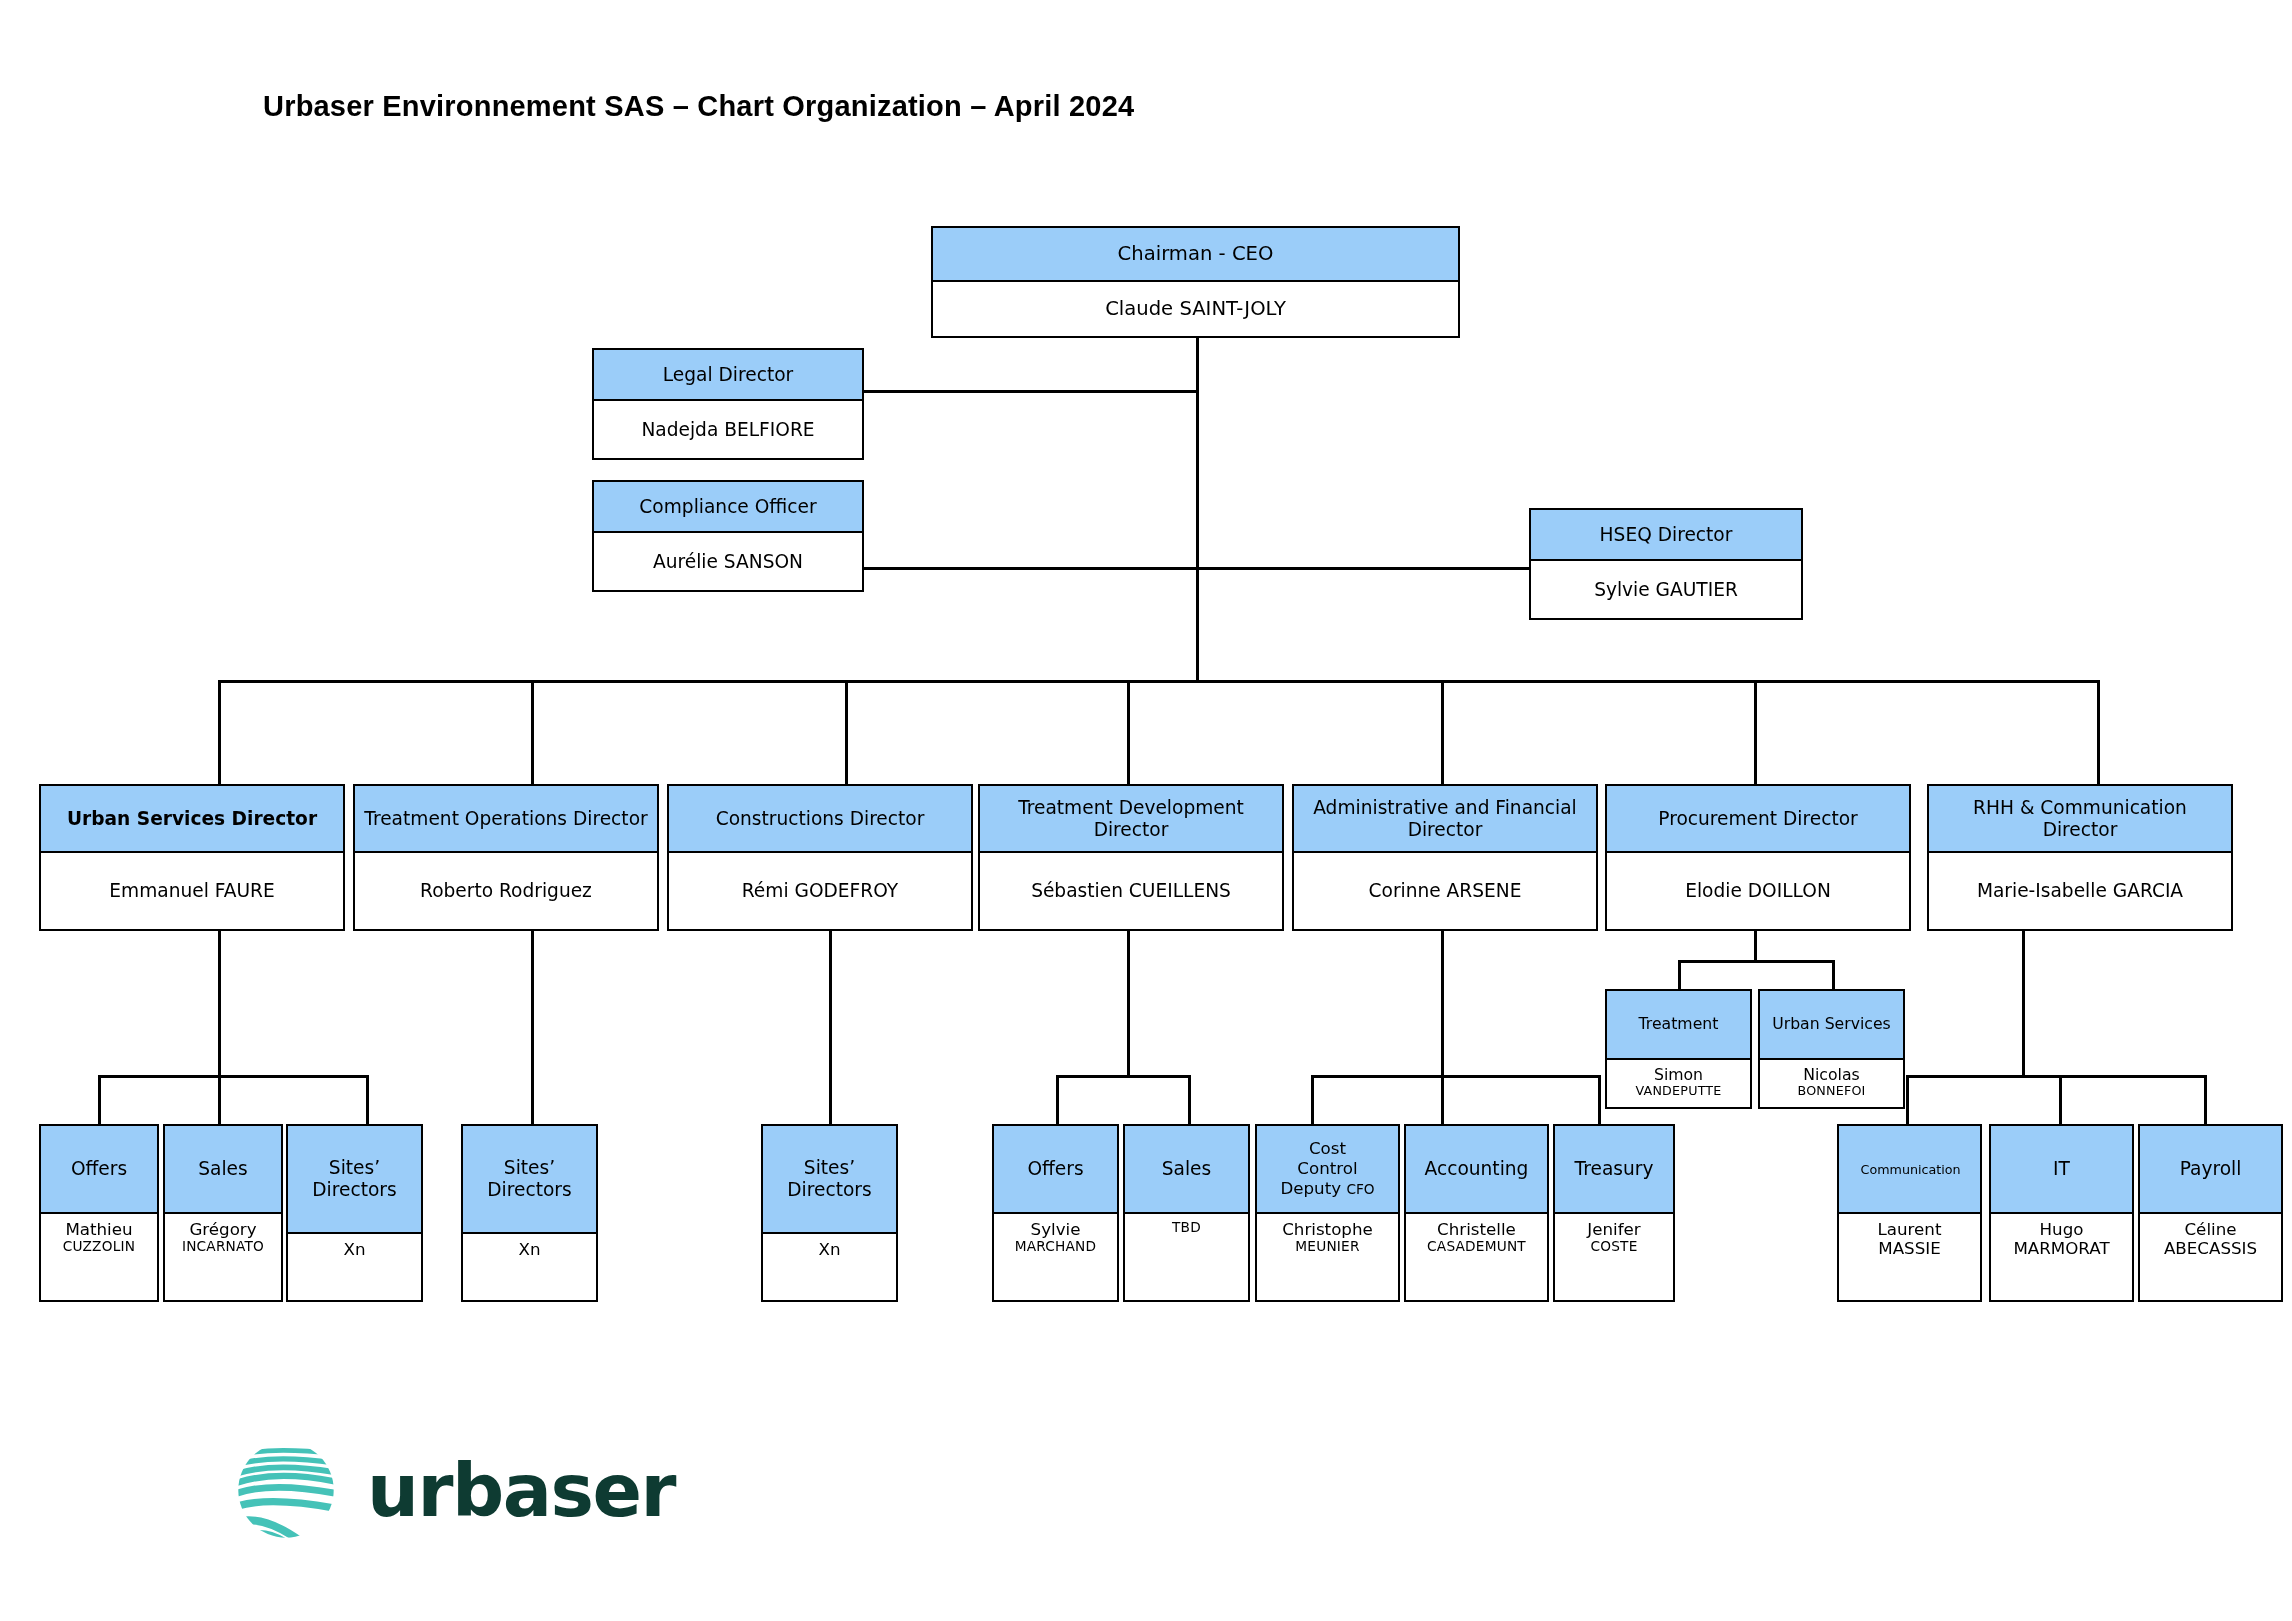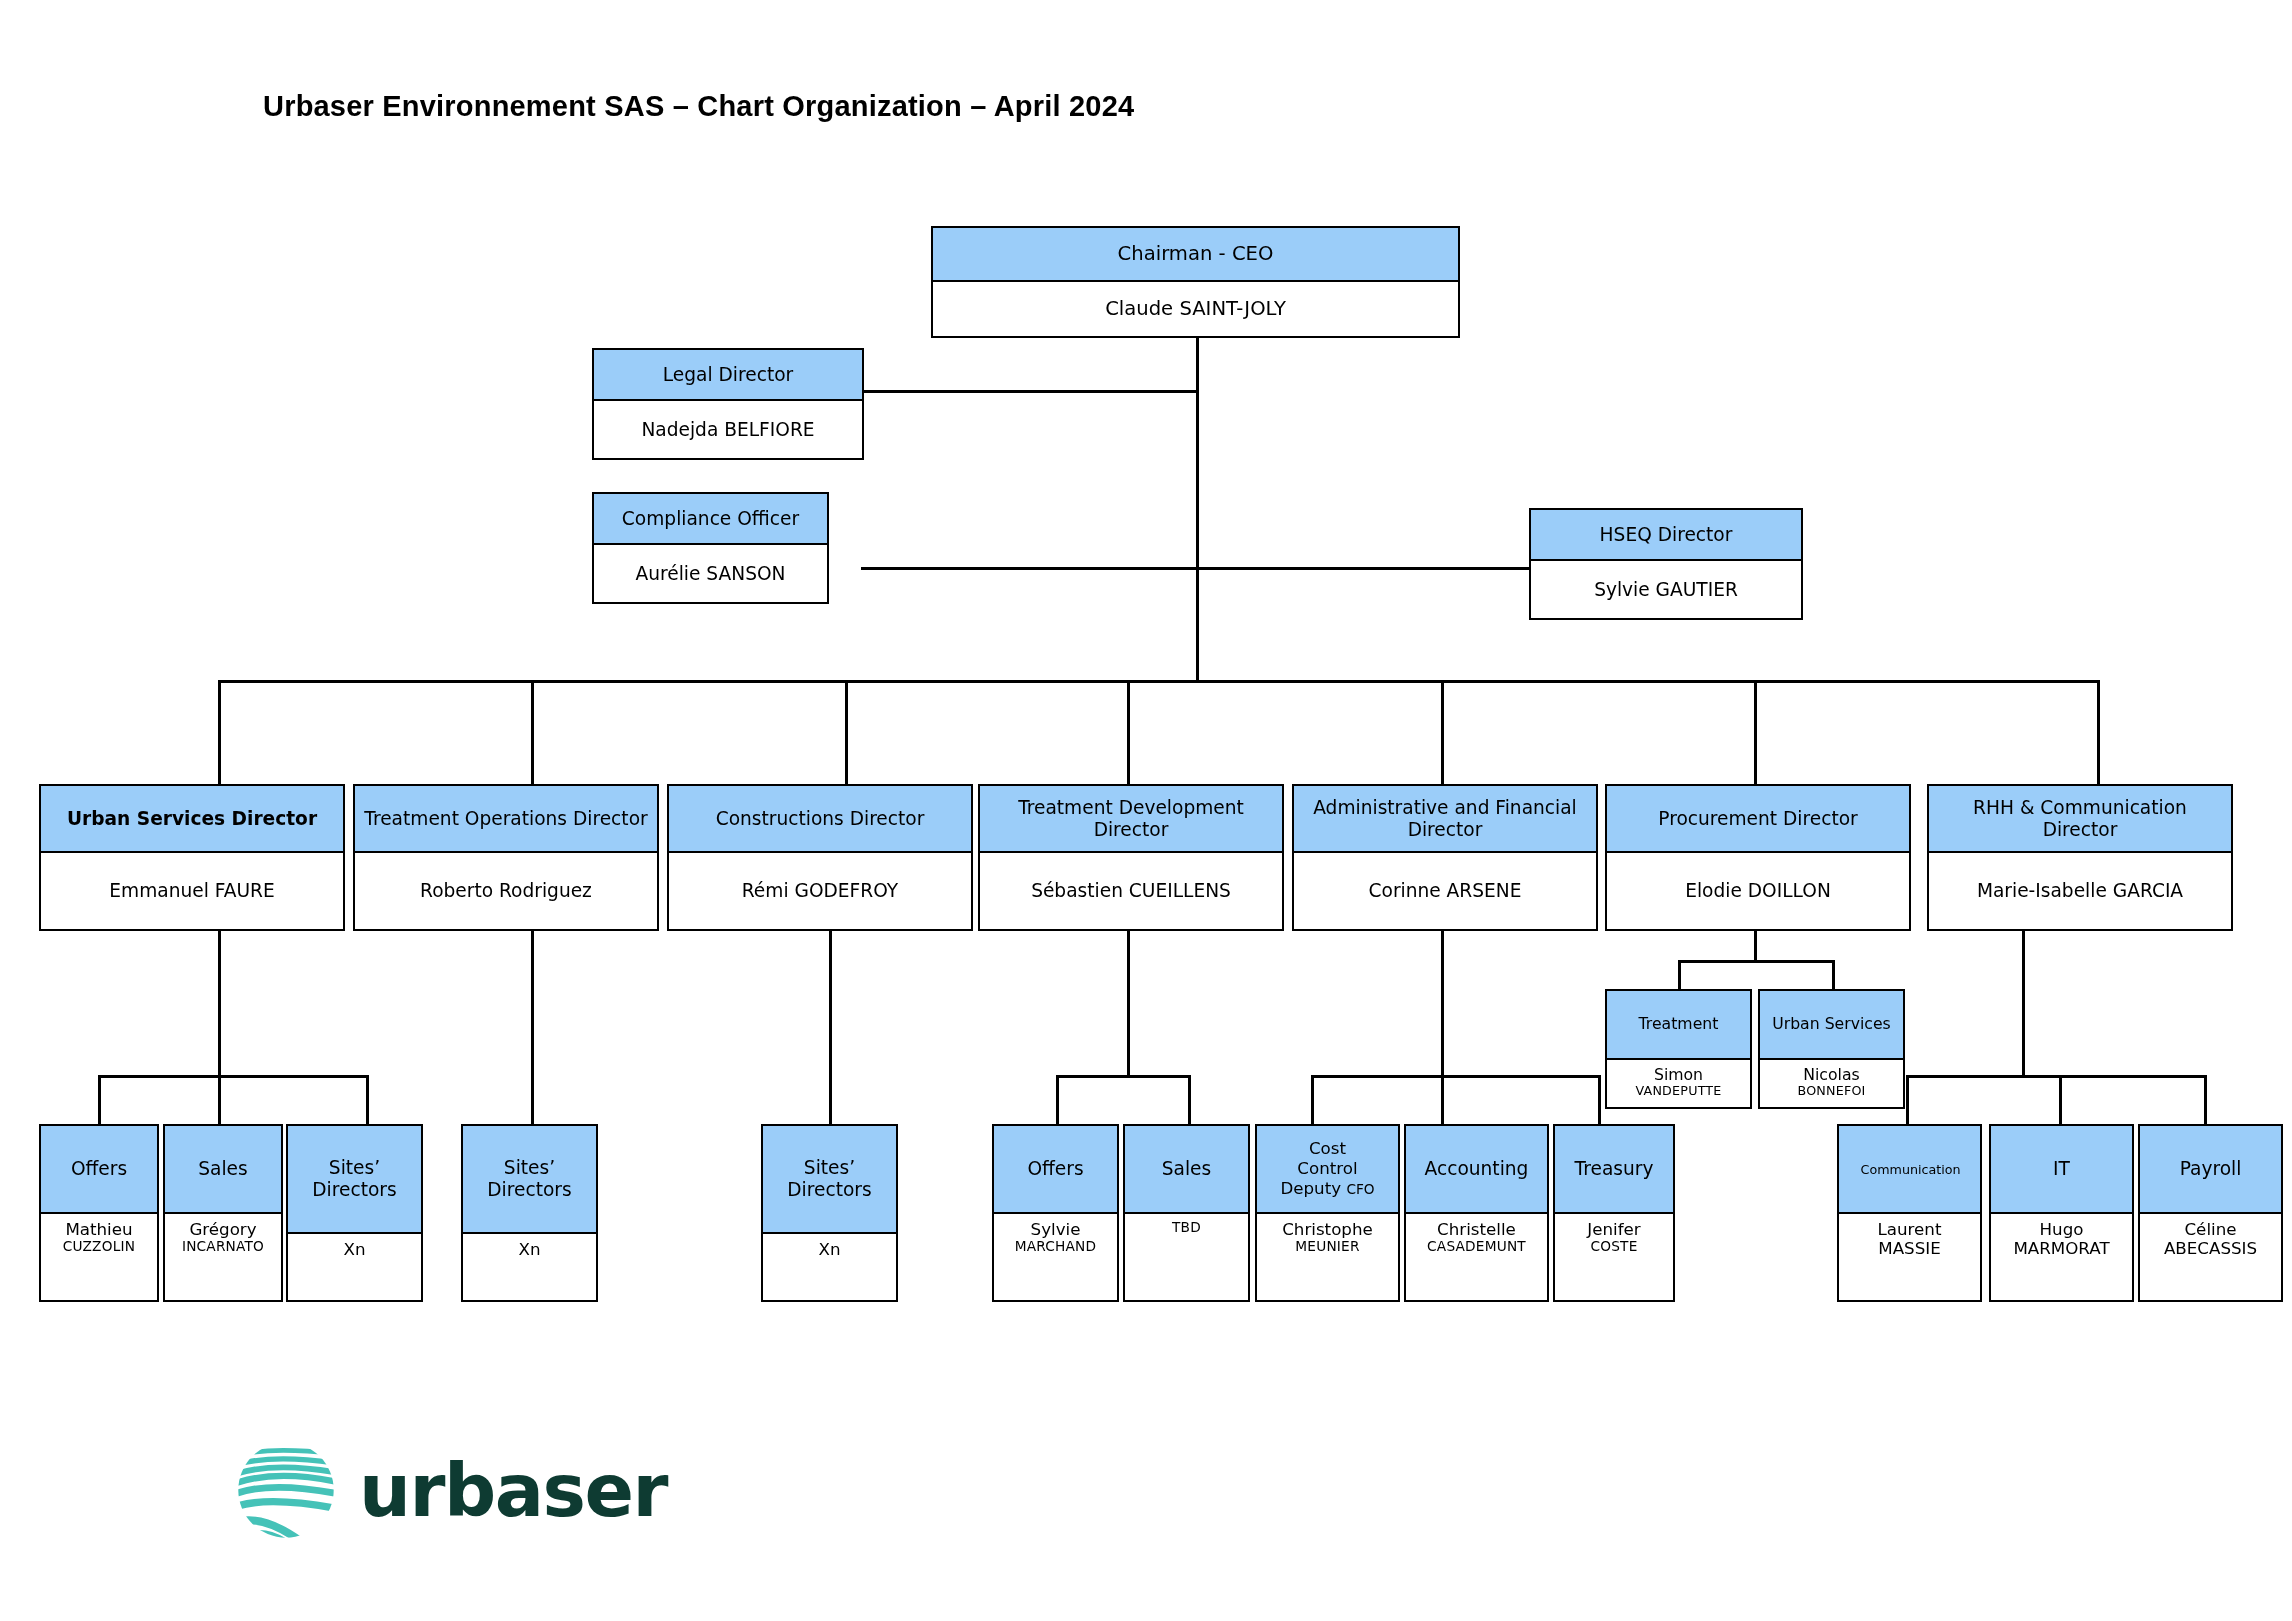--- a/index.html
+++ b/index.html
@@ -109,21 +109,21 @@
     top: 1437px;
     display: flex;
     align-items: center;
   }
   .logo-text {
     font-family: "DejaVu Sans", sans-serif;
     font-size: 73px;
     font-weight: bold;
     color: #0E3B32;
     letter-spacing: -1.5px;
-    margin-left: 20px;
+    margin-left: 28px;
     line-height: 1;
   }
 </style>
 </head>
 <body>
 
 <div id="stage">
 
   <div class="chart-title">Urbaser Environnement SAS – Chart Organization – April 2024</div>
 
@@ -179,21 +179,21 @@
   <div class="node lvl1" style="left:931px; top:226px; width:529px; height:112px;">
     <div class="head" style="height:54px;">Chairman - CEO</div>
     <div class="body center">Claude SAINT-JOLY</div>
   </div>
 
   <div class="node lvl2" style="left:592px; top:348px; width:272px; height:112px;">
     <div class="head" style="height:51px;">Legal Director</div>
     <div class="body center">Nadejda BELFIORE</div>
   </div>
 
-  <div class="node lvl2" style="left:592px; top:492px; width:237px; height:112px;">
+  <div class="node lvl2" style="left:592px; top:480px; width:272px; height:112px;">
     <div class="head" style="height:51px;">Compliance Officer</div>
     <div class="body center">Aurélie SANSON</div>
   </div>
 
   <div class="node lvl2" style="left:1529px; top:508px; width:274px; height:112px;">
     <div class="head" style="height:51px;">HSEQ Director</div>
     <div class="body center">Sylvie GAUTIER</div>
   </div>
 
   <div class="node lvl3" style="left:39px; top:784px; width:306px; height:147px;">

